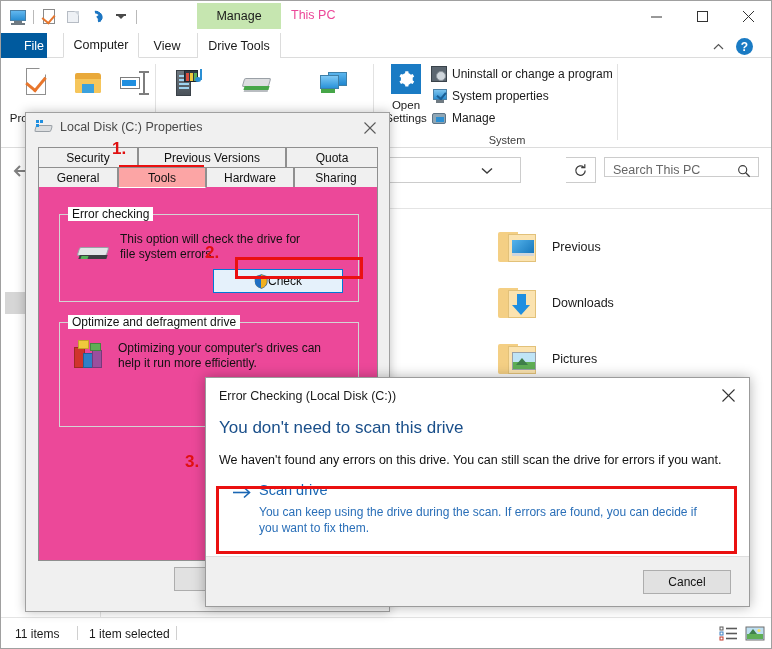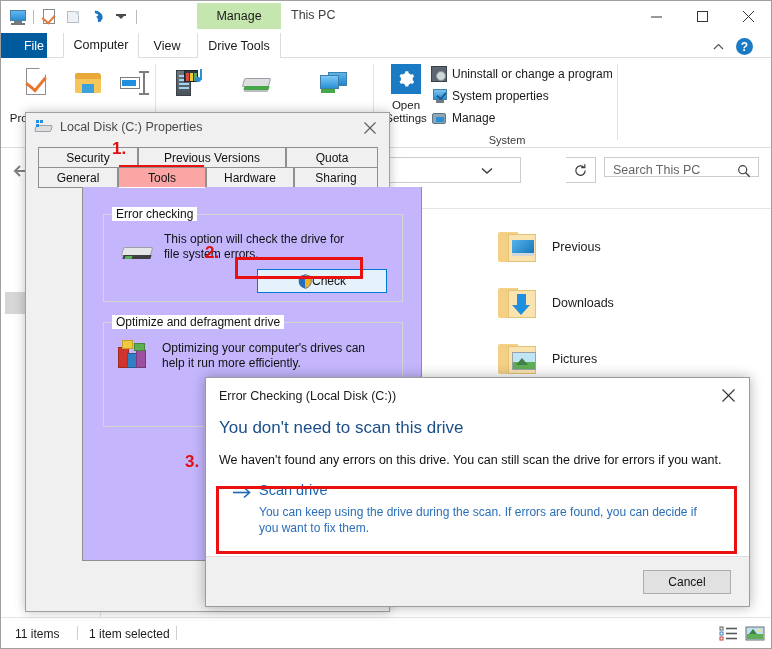--- a/index.html
+++ b/index.html
@@ -38,21 +38,21 @@
   .redo-ico{ position:absolute; left:2px; top:3px; width:13px; height:11px; border:3px solid #1d76c2; border-radius:50%; border-left-color:transparent; border-bottom-color:transparent; transform:rotate(35deg); }
   .redo-ico:after{ content:''; position:absolute; right:-4px; top:-1px; border-width:5px 0 0 7px; border-style:solid; border-color:transparent transparent transparent #1d76c2; transform:rotate(18deg); }
   .caret-ico{ position:absolute; left:4px; top:6px; width:0; height:0; border-left:5px solid transparent; border-right:5px solid transparent; border-top:5px solid #4a4a4a;}
   .caret-ico:before{ content:''; position:absolute; left:-5px; top:-5px; width:10px; height:2px; background:#4a4a4a;}
 
   .manage-ctx {
     position:absolute; left:196px; top:2px; width:84px; height:26px;
     background:#c6e6b0; color:#1a1a1a; font-size:12.5px;
     display:flex; align-items:center; justify-content:center;
   }
-  .win-title { position:absolute; left:290px; top:7px; font-size:12.5px; color:#404040; }
+  .win-title { position:absolute; left:290px; top:7px; font-size:12.5px; color:#ec4899; }
 
   .wbtns { position:absolute; right:0; top:0; display:flex; }
   .wbtn { width:46px; height:30px; display:flex; align-items:center; justify-content:center; }
   .wbtn svg { display:block; }
 
   
   .tabstrip { position:absolute; left:0; top:32px; width:770px; height:25px; background:#ffffff; border-bottom:1px solid #dcdcdc;}
   .tab-file { position:absolute; left:0; top:0; width:46px; height:25px; background:#005a9e; color:#fff;
               display:flex; align-items:center; justify-content:center; font-size:12.5px;padding-left:20px; }
   .tab { position:absolute; top:0; height:25px; display:flex; align-items:center; justify-content:center; font-size:12.5px; color:#1a1a1a;}
@@ -162,21 +162,21 @@
   .prop-ico { position:absolute; left:9px; top:7px; width:18px; height:16px;}
   .pi-drv{ position:absolute; left:0; top:5px; width:17px; height:7px; background:#dcdee0; border:1px solid #9aa0a6; border-radius:2px; transform:skewX(-16deg);}
   .pi-sq { position:absolute; width:3px; height:3px; background:#1f8fe0;}
   .prop-titletext { position:absolute; left:34px; top:7px; font-size:12.5px; color:#4a4a4a;}
   .prop-close { position:absolute; right:4px; top:4px; width:30px; height:22px; display:flex; align-items:center; justify-content:center; color:#6a6a6a;}
 
   .tabs2 { position:absolute; left:12px; top:34px; width:340px; height:40px;}
   .ptab { position:absolute; height:21px; border:1px solid #8f8f8f; background:#f0f0f0;
           display:flex; align-items:center; justify-content:center; font-size:12px; color:#111;}
   .ptab.sel { background:#fca5a5; border-bottom-color:#fff; z-index:4;}
-  .tabpanel { position:absolute; left:12px; top:74px; width:340px; height:374px; background:#c4b5fd; border:1px solid #8f8f8f; border-top:none;margin-left:44px;}
+  .tabpanel { position:absolute; left:12px; top:74px; width:340px; height:374px; background:#ec4899; border:1px solid #8f8f8f; border-top:none;}
 
   .grp { position:absolute; border:1px solid #d4d4d4; }
   .grp-cap { position:absolute; top:-8px; left:8px; background:#fff; padding:0 4px; font-size:12px; color:#111;}
   .grp-txt { position:absolute; font-size:12px; color:#111; line-height:15px;}
 
   .winbtn { position:absolute; height:24px; border:1px solid #adadad; background:#e1e1e1;
             display:flex; align-items:center; justify-content:center; font-size:12px; color:#111;}
   .winbtn.hov { background:#e5f1fb; border-color:#0078d7;}
 
   .redbox { position:absolute; border:3px solid #ea1010; }

